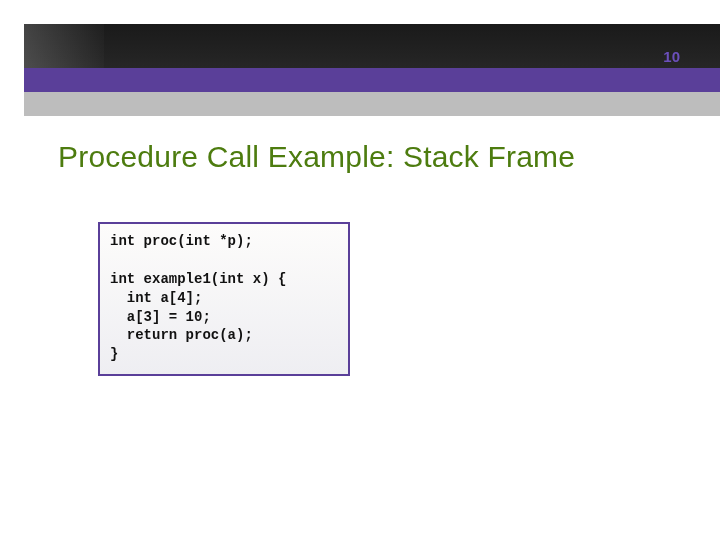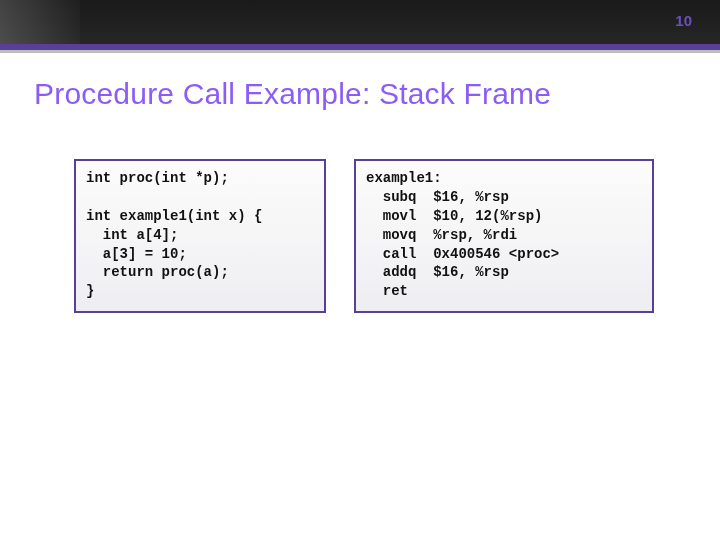--- a/index.html
+++ b/index.html
@@ -1,15 +1,15 @@
 <!DOCTYPE html>
 <html><head>
 <meta charset="utf-8">
 <style>
-  * { box-sizing: border-box; margin: 0; padding: 0; }
+  * { box-sizing: border-box; margin: 0; padding: 12px; }
   html, body { width: 720px; height: 540px; overflow: hidden; }
   body {
     background: #ffffff;
     font-family: Arial, Helvetica, sans-serif;
     position: relative;
   }
   .topbar {
     width: 100%;
     height: 44px;
     background: linear-gradient(#1a1a1a, #262626);
@@ -34,21 +34,21 @@
     height: 6px;
     background: #5a3f99;
   }
   .greyline {
     width: 100%;
     height: 3px;
     background: #bdbdbd;
   }
   .title {
     font-size: 30px;
-    color: #8b5cf6;
+    color: #4d7c0f;
     font-weight: 400;
     padding: 24px 0 0 34px;
     letter-spacing: 0.2px;
   }
   .content {
     display: flex;
     gap: 28px;
     padding: 48px 44px 0 74px;
     align-items: flex-start;
   }
@@ -79,20 +79,13 @@
 <div class="title">Procedure Call Example: Stack Frame</div>
 
 <div class="content">
   <div class="codebox left">int proc(int *p);
 
 int example1(int x) {
   int a[4];
   a[3] = 10;
   return proc(a);
 }</div>
-  <div class="codebox right">example1:
-  subq  $16, %rsp
-  movl  $10, 12(%rsp)
-  movq  %rsp, %rdi
-  call  0x400546 &lt;proc&gt;
-  addq  $16, %rsp
-  ret</div>
 </div>
 
 </body></html>

